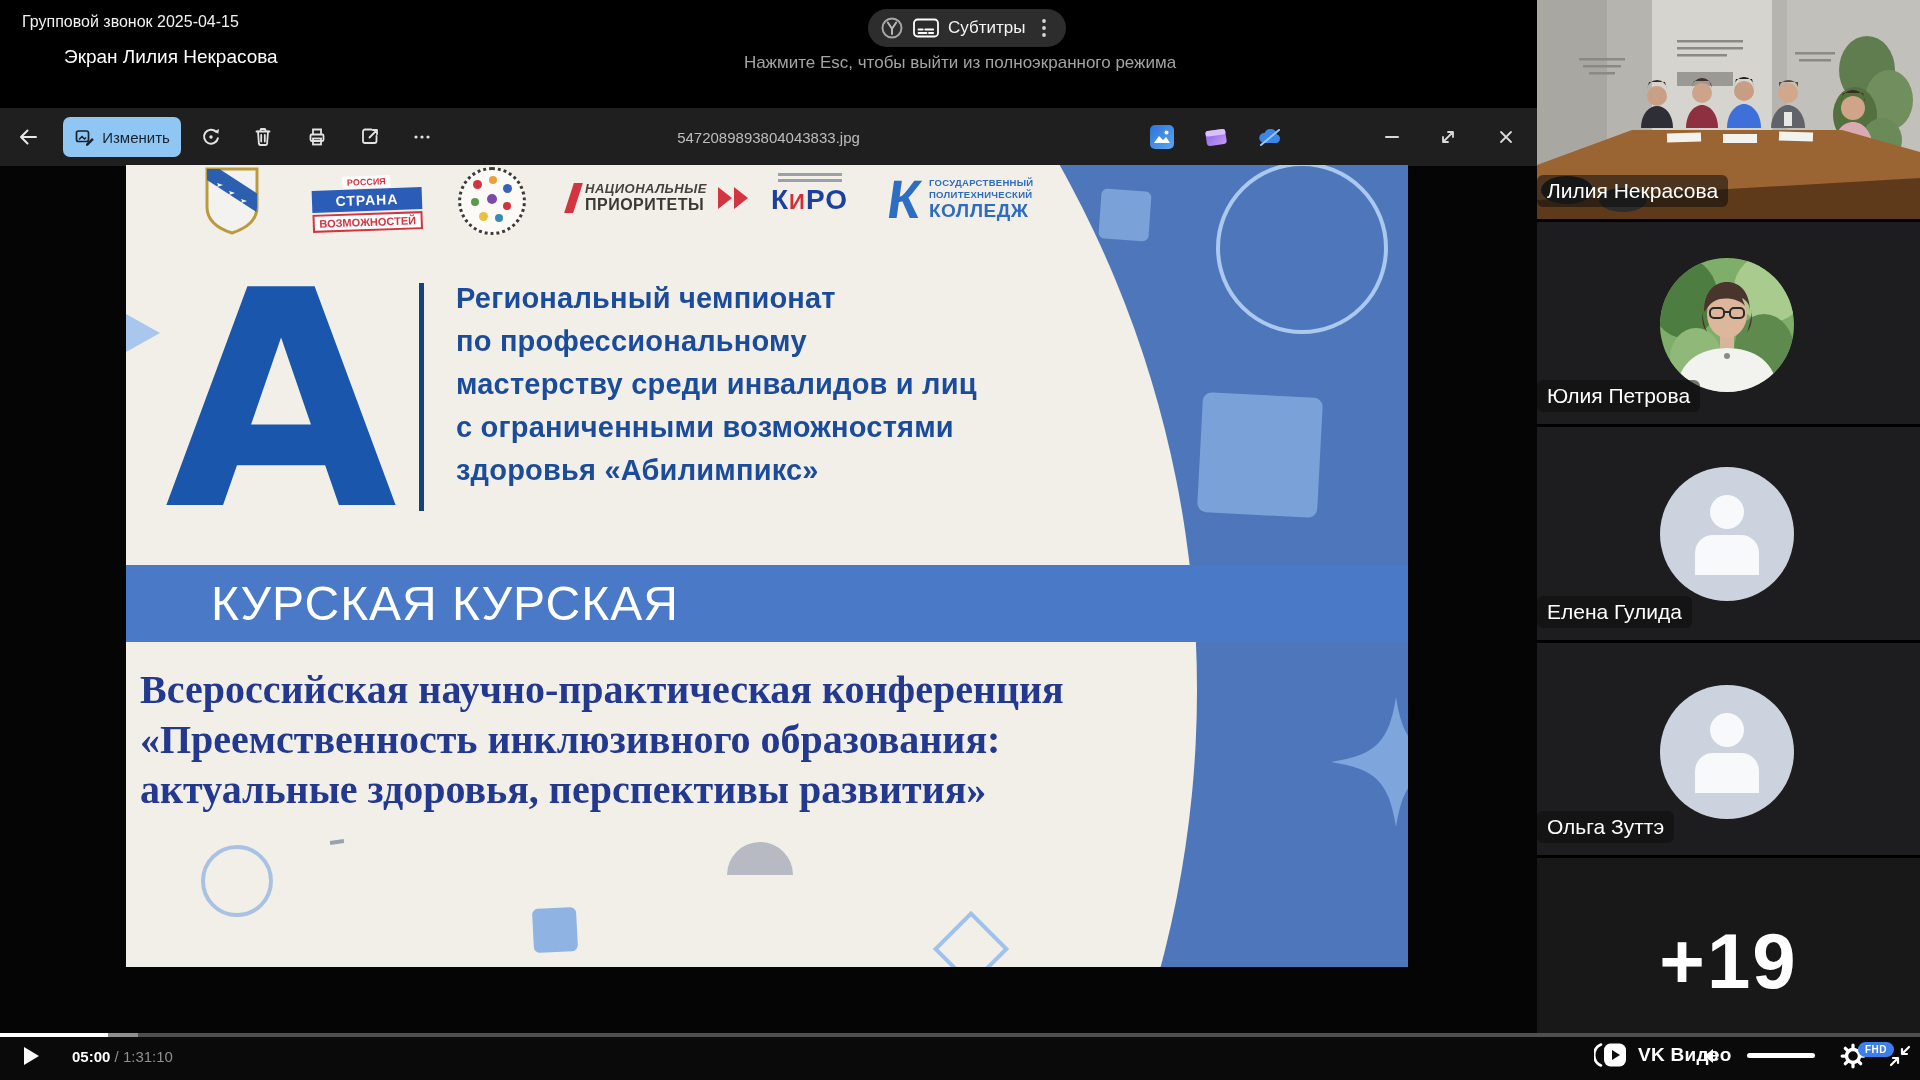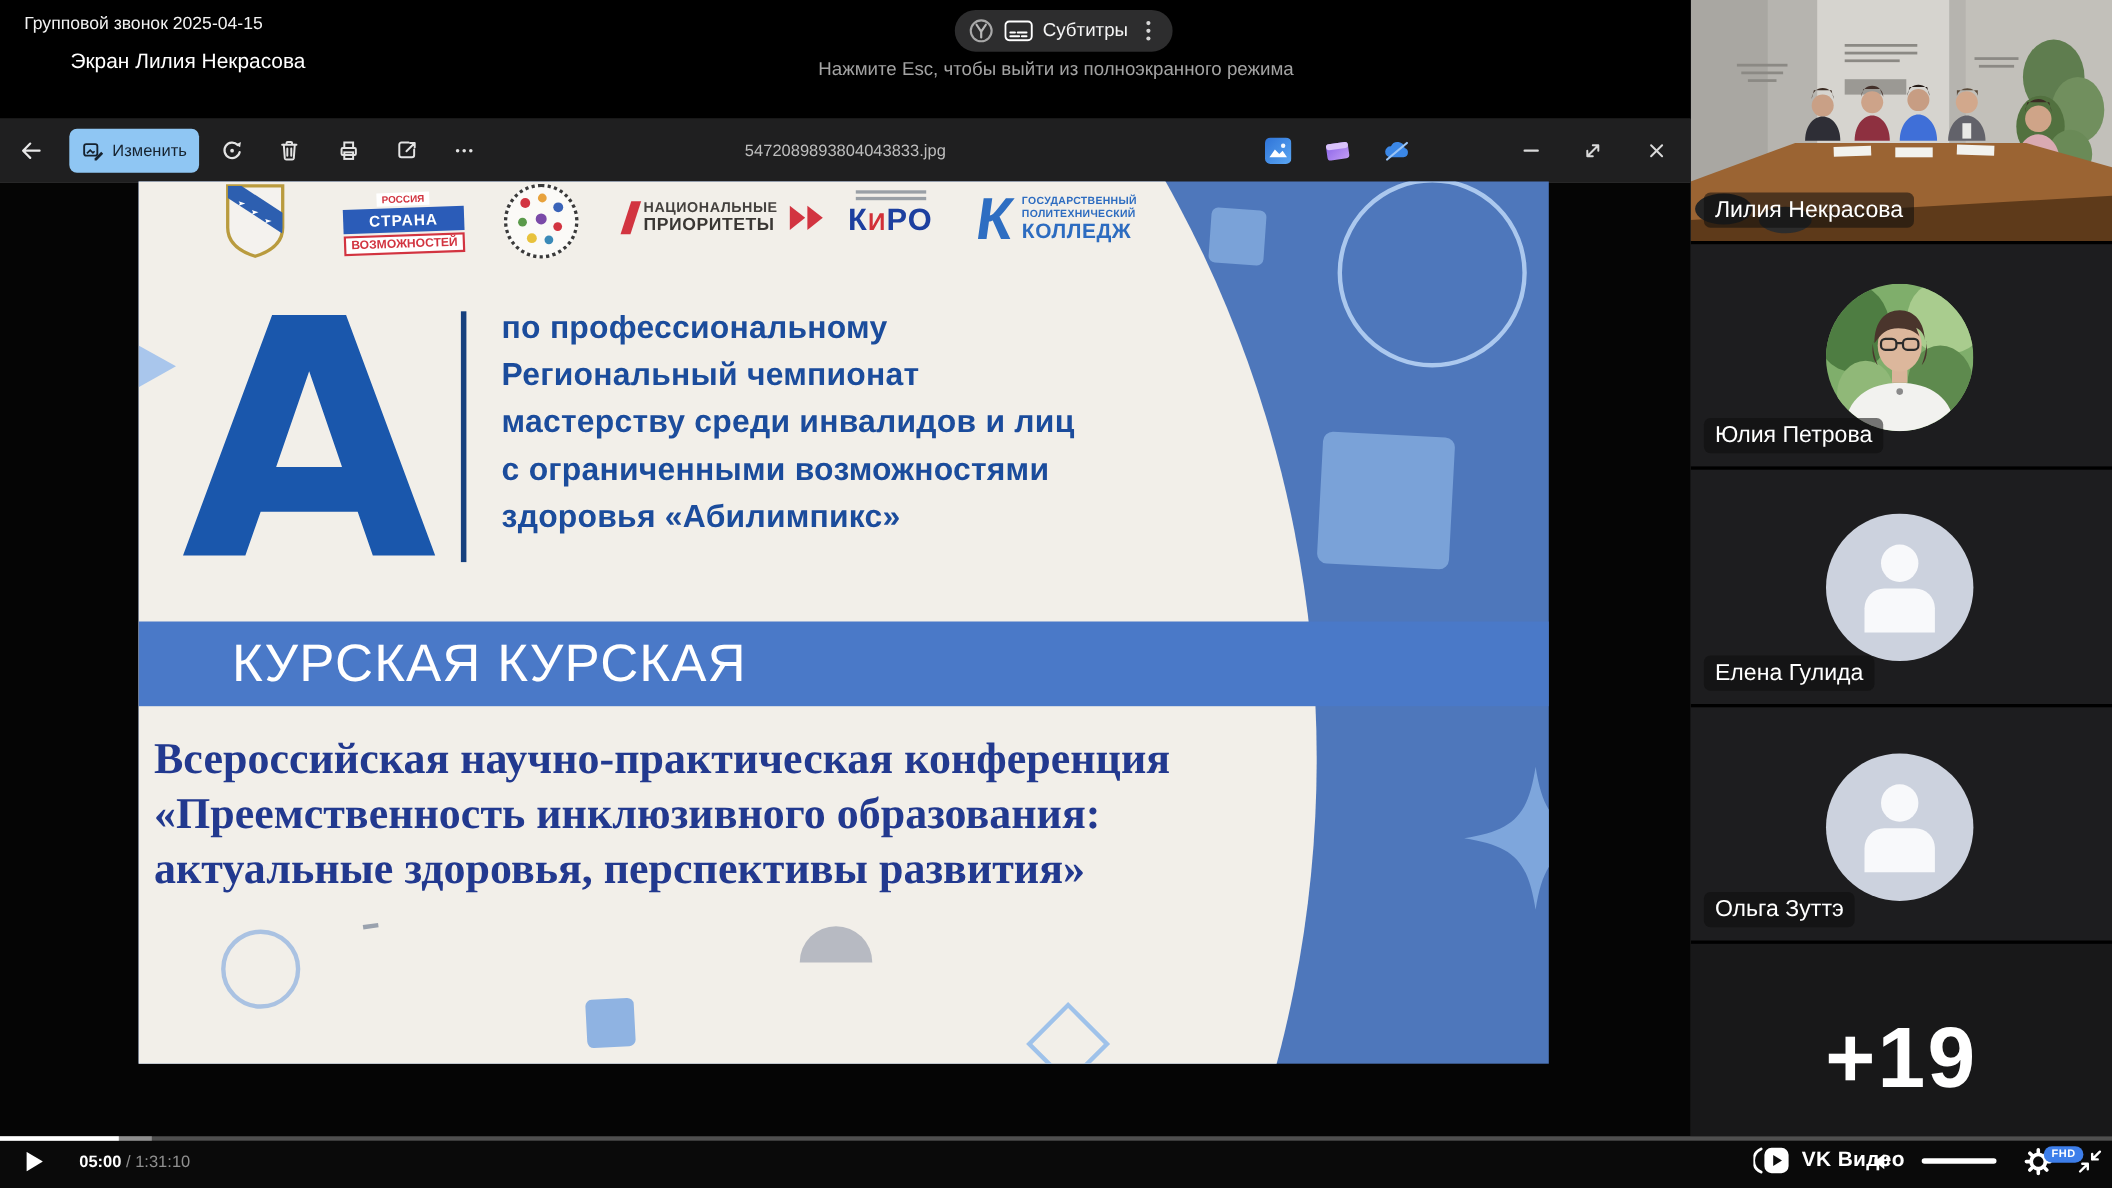--- a/index.html
+++ b/index.html
@@ -45,38 +45,38 @@
   .logo-row{position:absolute;left:0;top:0;width:1282px;height:80px;}
   .strana{position:absolute;left:186px;top:6px;transform:rotate(-2deg);width:110px;text-align:center;}
   .strana .l0{display:inline-block;background:#fff;color:#d23440;font-size:9px;font-weight:bold;padding:1px 5px;}
   .strana .l1{background:#2b5cb8;color:#fff;font-size:14px;font-weight:bold;padding:3px 8px;letter-spacing:1px;}
   .strana .l2{background:#fff;border:2px solid #d23440;color:#d23440;font-size:11px;font-weight:bold;padding:1px 4px;margin-top:2px;}
   .dots-logo{position:absolute;left:332px;top:2px;width:62px;height:62px;border-radius:50%;
              background:#fbfaf7;border:3px dotted #3a3a3a;}
   .dots-logo i{position:absolute;border-radius:50%;}
   .natpri{position:absolute;left:443px;top:16px;display:flex;align-items:center;gap:7px;}
   .natpri .slash{width:9px;height:30px;background:#d23440;transform:skewX(-18deg);}
-  .natpri .t1{font-size:13px;font-weight:bold;color:#44413e;letter-spacing:.5px;}
+  .natpri .t1{font-size:13px;font-weight:bold;color:#44413e;letter-spacing:.5px;font-style:italic;}
   .natpri .t2{font-size:16px;font-weight:bold;color:#3a3734;letter-spacing:.5px;}
   .chev{width:0;height:0;border-top:11px solid transparent;border-bottom:11px solid transparent;
         border-left:14px solid #d23440;display:inline-block;}
   .kiro{position:absolute;left:645px;top:8px;text-align:center;}
   .kiro .bars{width:64px;height:3px;background:#9aa0a6;margin:0 auto 2px;box-shadow:0 6px 0 #9aa0a6;}
   .kiro .main{font-size:28px;font-weight:bold;color:#1d3f9f;margin-top:8px;letter-spacing:1px;}
   .kiro .i{color:#d23038;font-size:22px;}
   .college{position:absolute;left:762px;top:4px;display:flex;align-items:center;gap:8px;}
   .college .k{font-size:54px;font-weight:bold;color:#2e6ec2;transform:skewX(-8deg);line-height:60px;}
   .college .txt{color:#2d6cc0;font-weight:bold;line-height:12px;}
   .college .s{font-size:9.5px;letter-spacing:.3px;}
   .college .b{font-size:19px;line-height:20px;letter-spacing:.5px;}
 
   
   .sidebar{left:1537px;top:0;width:383px;height:1033px;background:#000;}
   .tile{position:absolute;left:0;width:383px;background:#1d1d1f;cursor:pointer;overflow:hidden;}
-  .plabel{position:absolute;left:12px;bottom:12px;font-size:21px;color:#fff;
+  .plabel{position:absolute;left:0;bottom:12px;font-size:21px;color:#fff;
           background:rgba(12,12,12,.55);padding:4px 10px;border-radius:6px;}
   .ph-avatar{position:absolute;left:123px;width:134px;height:134px;border-radius:50%;background:#ccd2de;}
   .ph-avatar .head{position:absolute;left:50px;top:28px;width:34px;height:34px;border-radius:50%;background:#f8f9fb;}
   .ph-avatar .body{position:absolute;left:35px;top:68px;width:64px;height:40px;border-radius:18px 18px 0 0;background:#f8f9fb;}
   .more-count{position:absolute;left:0;top:58px;width:383px;text-align:center;font-size:78px;
               font-weight:bold;letter-spacing:2px;color:#fff;}
 
   
   .playerbar{left:0;top:1033px;width:1920px;height:47px;background:#0a0a0a;}
   .progress{position:absolute;left:0;top:0;width:1920px;height:4px;background:#4f4f4f;cursor:pointer;}
@@ -311,22 +311,22 @@
               <div class="b">КОЛЛЕДЖ</div>
             </div>
           </div>
         </div>
 
         <svg class="shape" style="left:20px;top:100px" width="270" height="260" viewBox="0 0 270 260">
           <text x="135" y="240" text-anchor="middle" font-family="DejaVu Sans, sans-serif" font-weight="bold" font-size="300" fill="#1a57ac">А</text>
         </svg>
         <div class="divider"></div>
         <div class="slide-title">
+          <div>Региональный чемпионат</div>
           <div>по профессиональному</div>
-          <div>Региональный чемпионат</div>
           <div>мастерству среди инвалидов и лиц</div>
           <div>с ограниченными возможностями</div>
           <div>здоровья «Абилимпикс»</div>
         </div>
 
         <div class="band">
           <span>КУРСКАЯ КУРСКАЯ</span>
         </div>
 
         <div class="conf">

